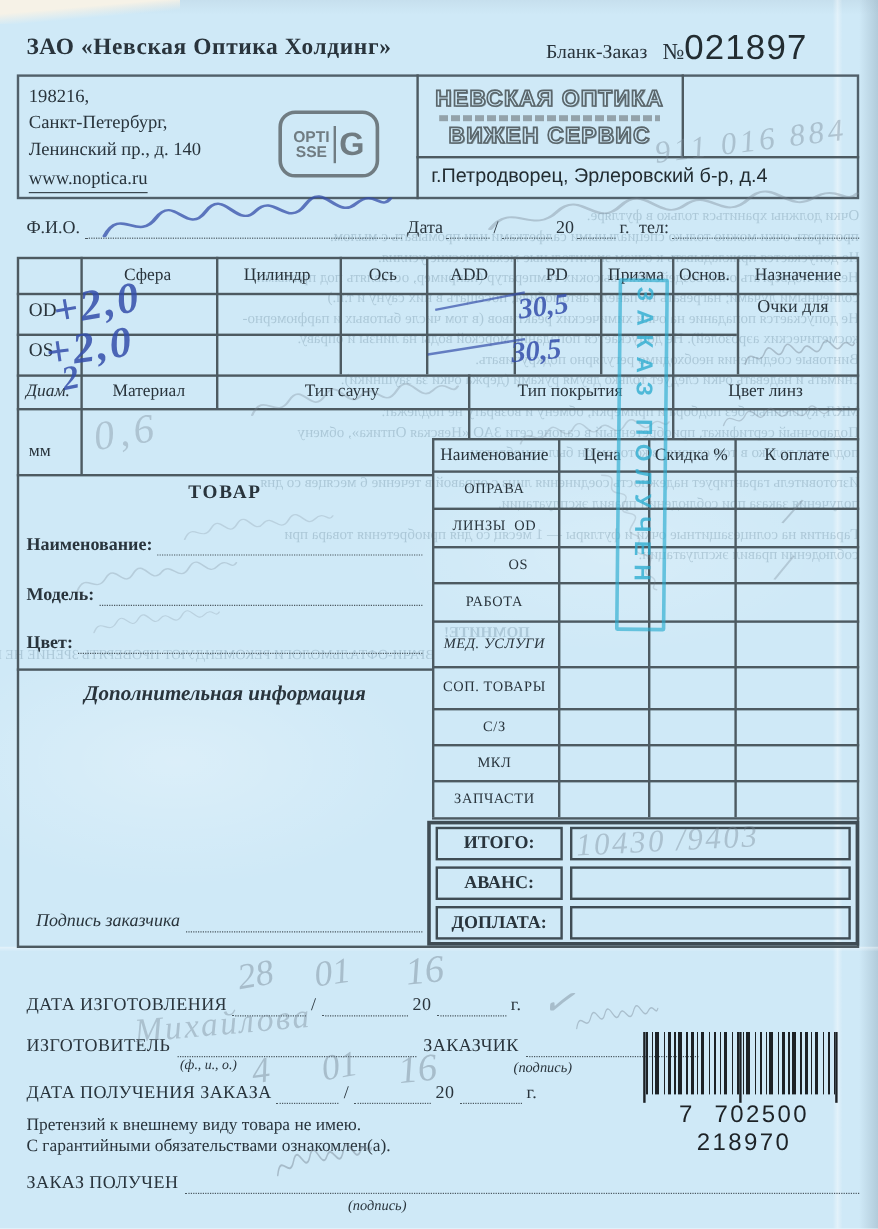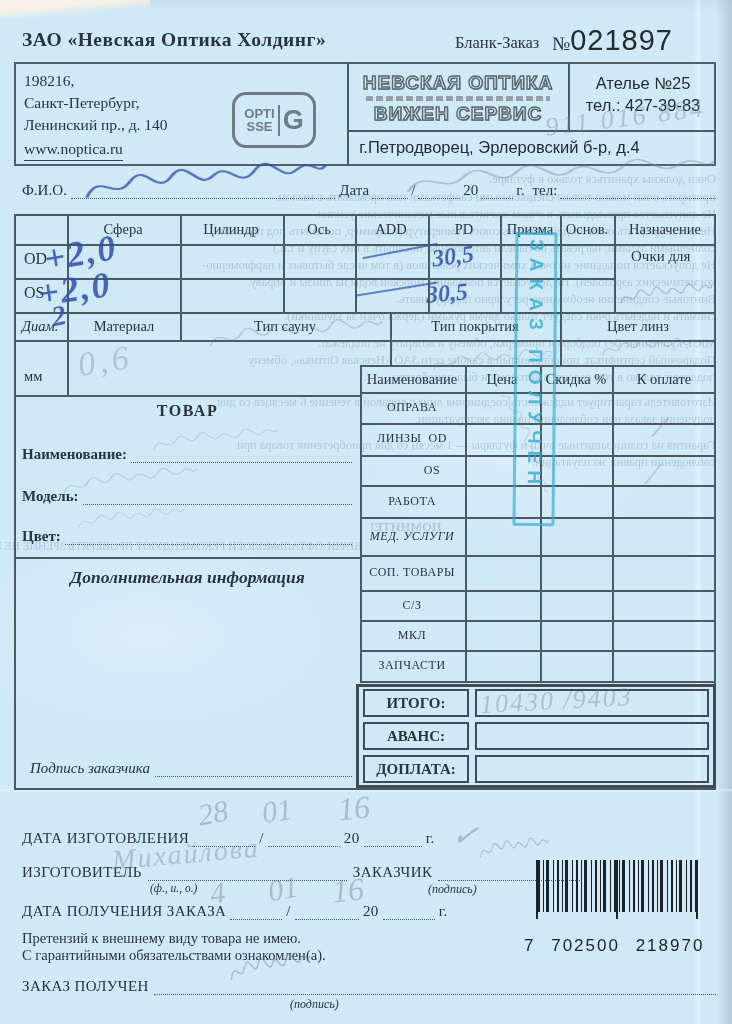--- a/index.html
+++ b/index.html
@@ -87,24 +87,20 @@
   <div class="vline" style="left:347px;top:62px;height:104px;width:2px;"></div>
   <div class="vline" style="left:568px;top:62px;height:68px;width:2px;"></div>
   <div class="hline" style="left:347px;top:130px;width:369px;height:2px;"></div>
 
   <div class="abs" style="left:358px;top:72px;width:200px;text-align:center;">
     <div class="brand">НЕВСКАЯ ОПТИКА</div>
     <div style="height:5px;margin:2px 8px;background:repeating-linear-gradient(90deg,#93a2aa 0 7px,transparent 7px 10px);"></div>
     <div class="brand">ВИЖЕН СЕРВИС</div>
   </div>
 
-  <div class="abs sans" style="left:570px;top:72px;width:146px;text-align:center;font-size:16.5px;line-height:1.35;color:#222c31;">
-    <div>Ателье №25</div>
-    <div>тел.: 427-39-83</div>
-  </div>
   <div class="hw-pencil" style="left:545px;top:103px;font-size:26px;transform:rotate(-7deg);opacity:.55;letter-spacing:3px;">911 016 884</div>
 
   <div class="abs sans" style="left:347px;top:138px;width:305px;text-align:center;font-size:16.5px;color:#222c31;">г.Петродворец, Эрлеровский б-р, д.4</div>
 
   <div class="frow" style="left:22px;top:182px;width:694px;">
     <span>Ф.И.О.</span>
     <span class="dots" style="flex:1.7;margin:0 4px;"></span>
     <span>Дата</span>
     <span class="dots" style="width:36px;margin:0 3px;"></span>
     <span>/</span>
@@ -322,16 +318,16 @@
   <svg class="scr" style="left:228px;top:952px;transform:rotate(-8deg);opacity:.55;" width="84" height="30" viewBox="0 0 120 30" preserveAspectRatio="none">
     <path d="M3,22 C10,2 16,28 24,12 S36,26 44,10 S56,24 64,12 S76,26 84,10 S96,22 104,12 S114,18 118,10" fill="none" stroke="rgba(120,134,148,0.85)" stroke-width="1.7" stroke-linecap="round"></path>
   </svg>
 
   <div class="abs" style="left:524px;top:860px;width:192px;height:84px;">
     <div style="position:absolute;left:14px;top:0;width:160px;height:52px;
                 background:repeating-linear-gradient(90deg,#1d2226 0 2px,transparent 2px 5px,#1d2226 5px 6px,transparent 6px 8px,#1d2226 8px 11px,transparent 11px 15px,#1d2226 15px 16px,transparent 16px 19px);"></div>
     <div style="position:absolute;left:12px;top:0;width:2px;height:59px;background:#1d2226;"></div>
     <div style="position:absolute;left:92px;top:0;width:2px;height:59px;background:#1d2226;"></div>
     <div style="position:absolute;left:172px;top:0;width:2px;height:59px;background:#1d2226;"></div>
-    <div class="sans" style="position:absolute;left:0;top:76px;width:192px;font-size:17px;letter-spacing:2px;word-spacing:9px;color:#1d2226;">7 702500 218970</div>
+    <div class="sans" style="position:absolute;left:0;top:58px;width:192px;text-align:center;font-size:20px;letter-spacing:2px;word-spacing:9px;color:#1d2226;">7 702500 218970</div>
   </div>
 
 </div>
 
 </body></html>

